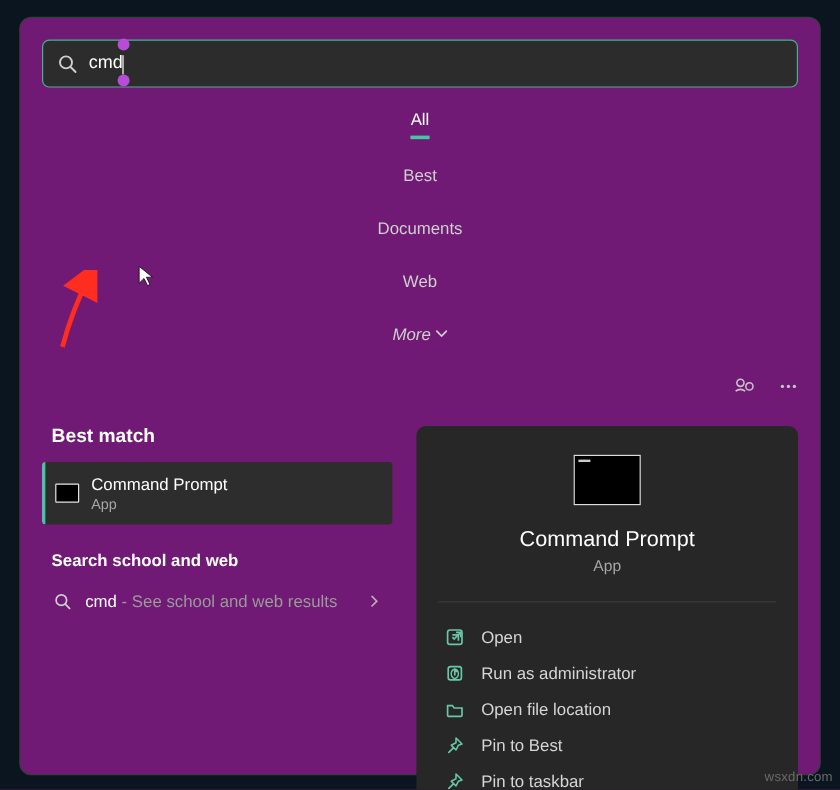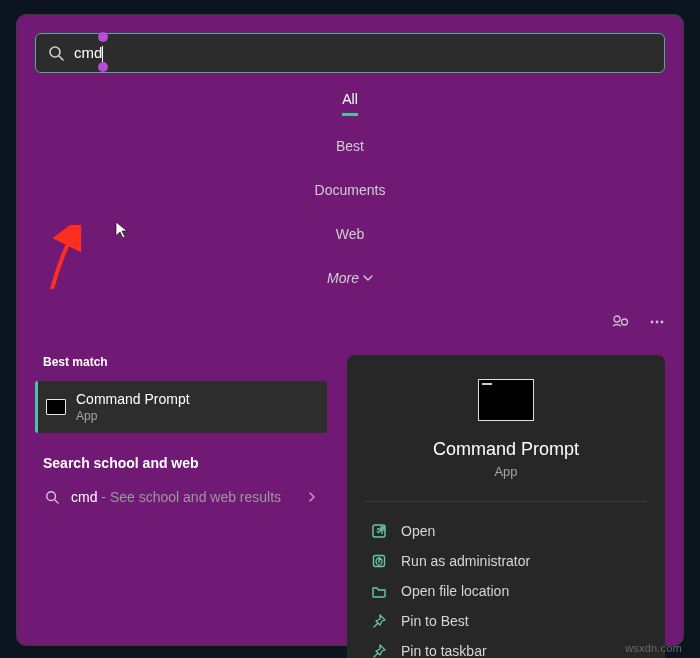--- a/index.html
+++ b/index.html
@@ -79,21 +79,21 @@
   .left { width: 292px; }
   .right {
     flex: 1;
     background: #272727;
     border-radius: 8px;
     padding: 24px 18px 18px 18px;
     position: relative;
   }
   .section-title {
     font-weight: 600;
-    font-size: 12px;
+    font-size: 16px;
     margin: 0 2px 12px 8px;
   }
   .best-match {
     display: flex;
     align-items: center;
     background: #2d2d2d;
     border-left: 3px solid #4cc2a5;
     border-radius: 3px;
     padding: 10px 10px 10px 8px;
     gap: 10px;
@@ -173,21 +173,21 @@
     left: 29px; top: 210px;
     pointer-events: none;
   }
   .cursor {
     position: absolute;
     left: 98px; top: 206px;
     pointer-events: none;
   }
   .watermark {
     position: absolute;
-    right: 18px; bottom: 4px;
+    right: 6px; bottom: 4px;
     font-size: 11px;
     color: #6a6a6a;
     letter-spacing: .2px;
   }
 </style>
 </head>
 <body>
 
 <div class="panel">
 

